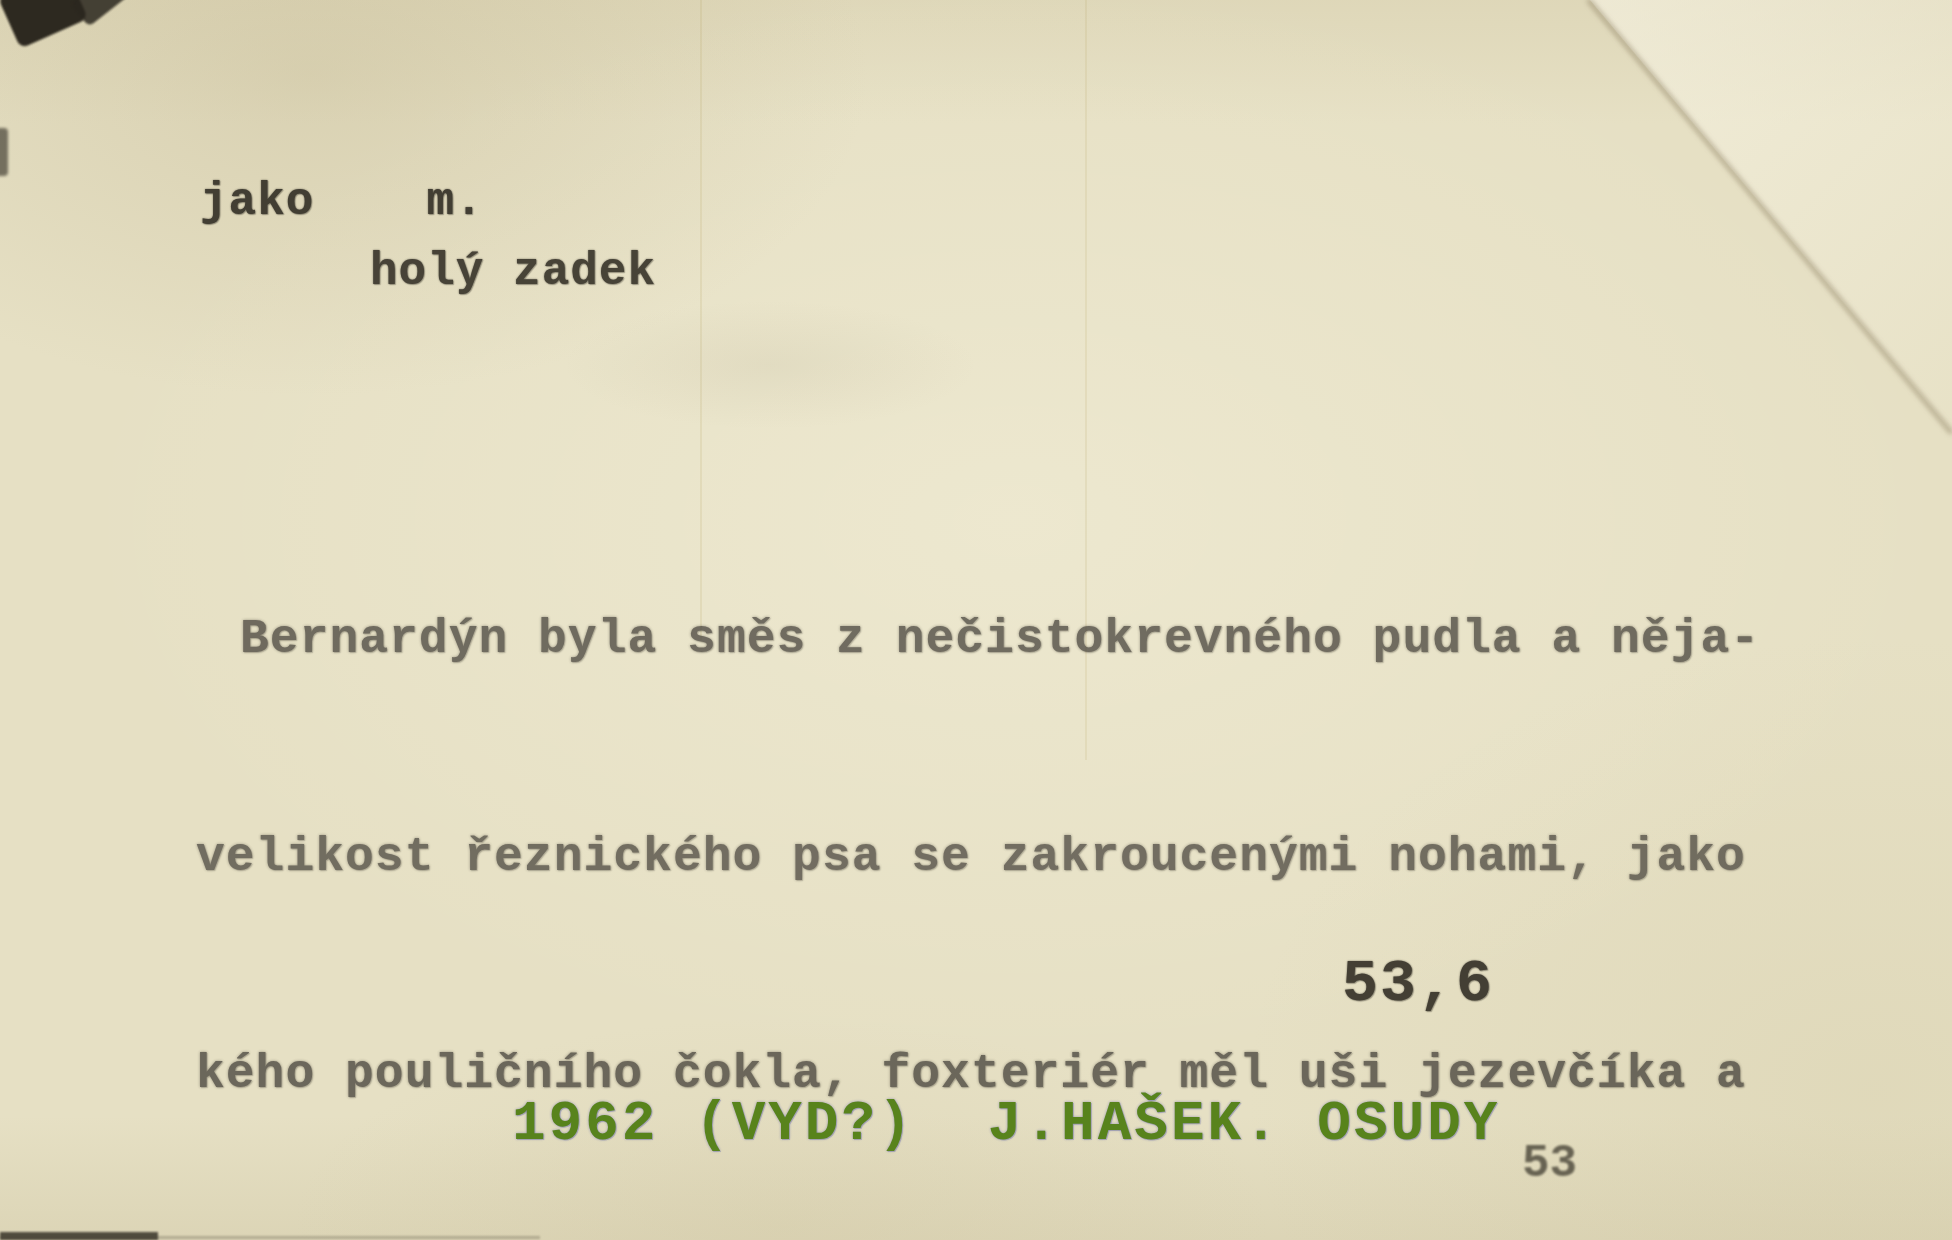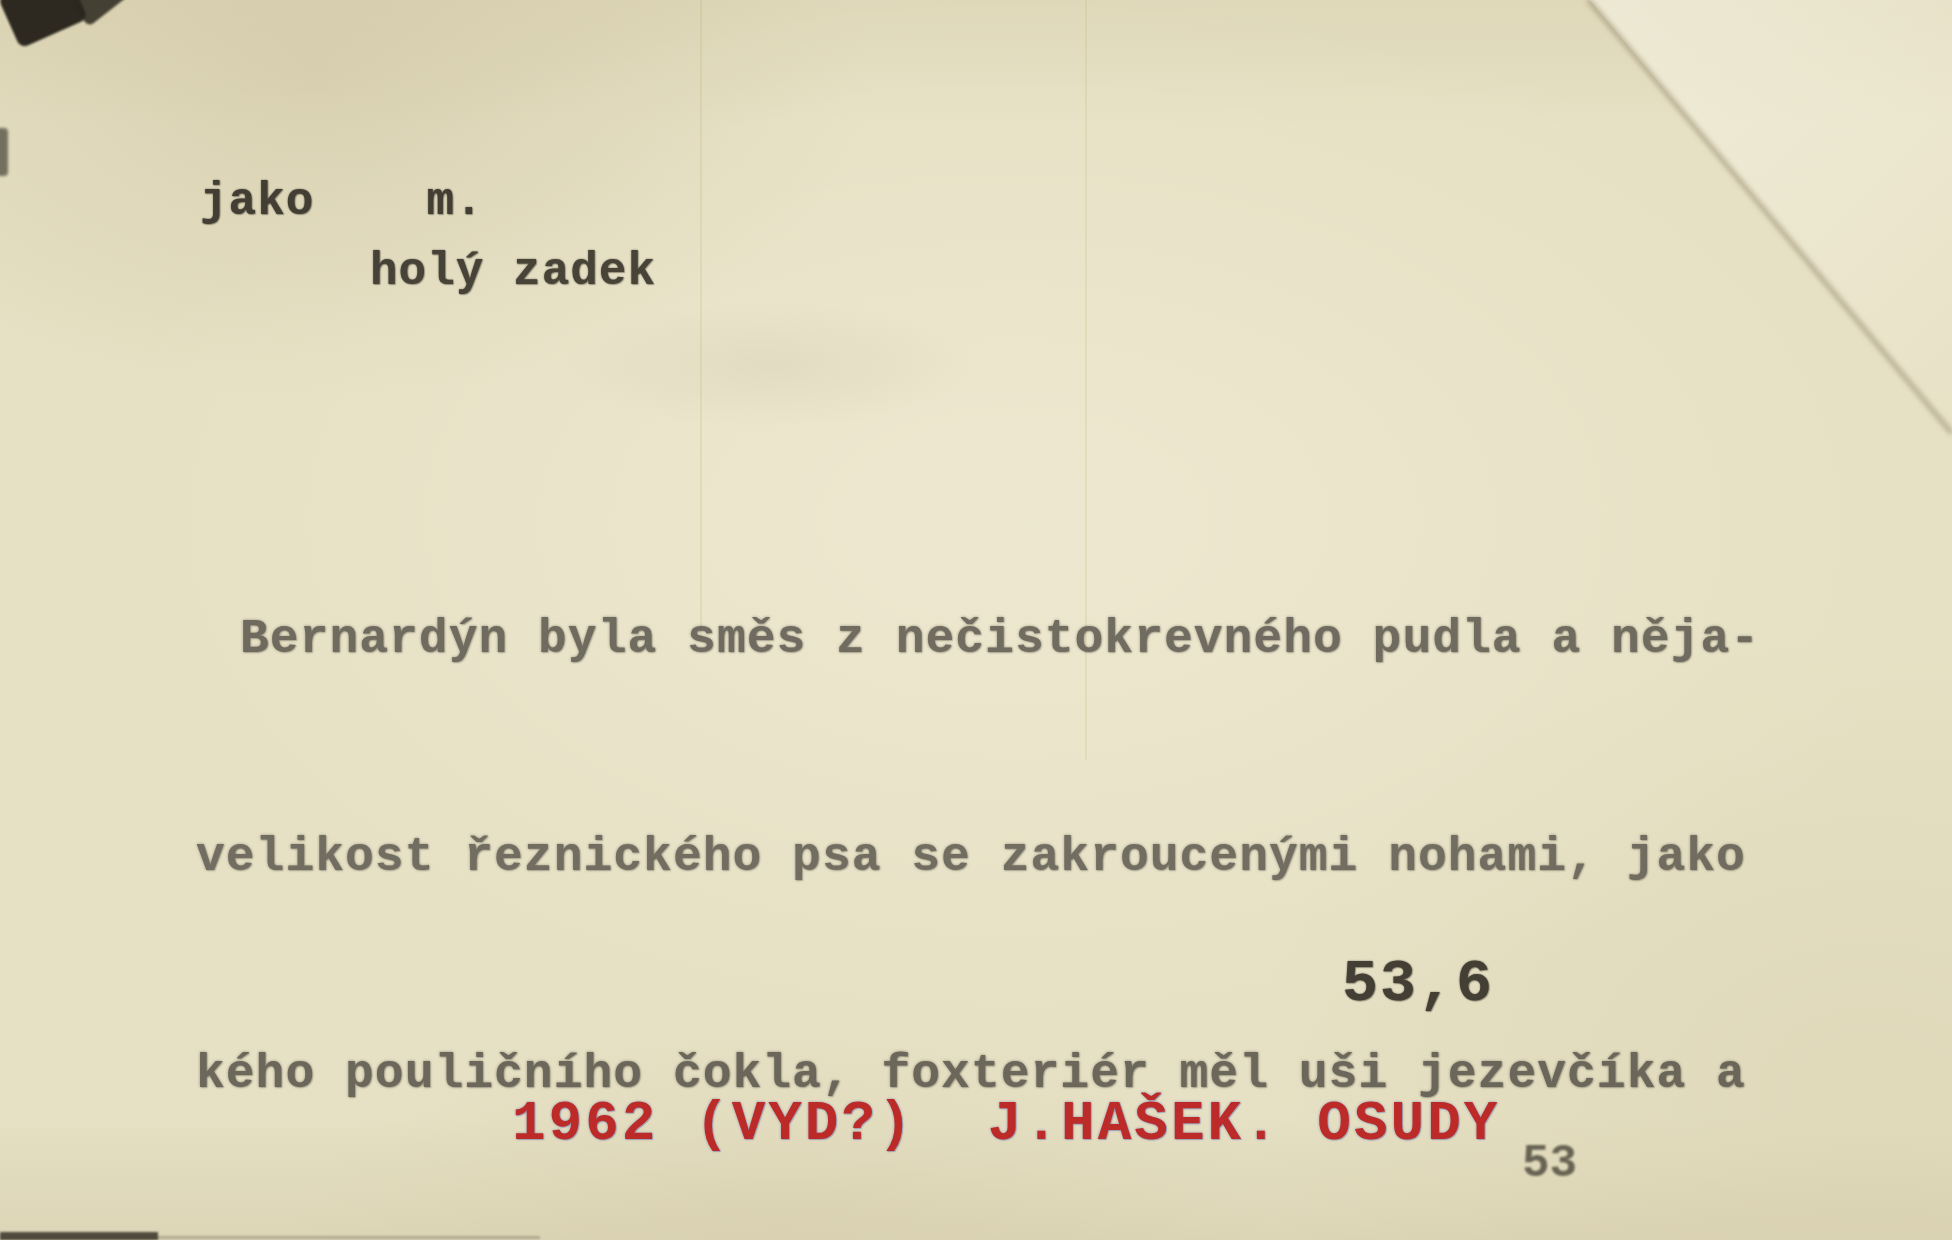--- a/index.html
+++ b/index.html
@@ -64,21 +64,21 @@
     letter-spacing: 2px;
   }
 
   
   .stamp {
     position: absolute;
     left: 512px;
     top: 1092px;
     font-size: 56px;
     font-weight: bold;
-    color: #b91c1c;
+    color: #4d7c0f;
     letter-spacing: 3px;
     white-space: pre;
     text-shadow: 0 0 3px rgba(87,91,163,0.6), 1px 1px 0 rgba(87,91,163,0.35);
     filter: blur(0.6px);
     opacity: 0.92;
   }
 
   .pagenum {
     position: absolute;
     left: 1522px;

